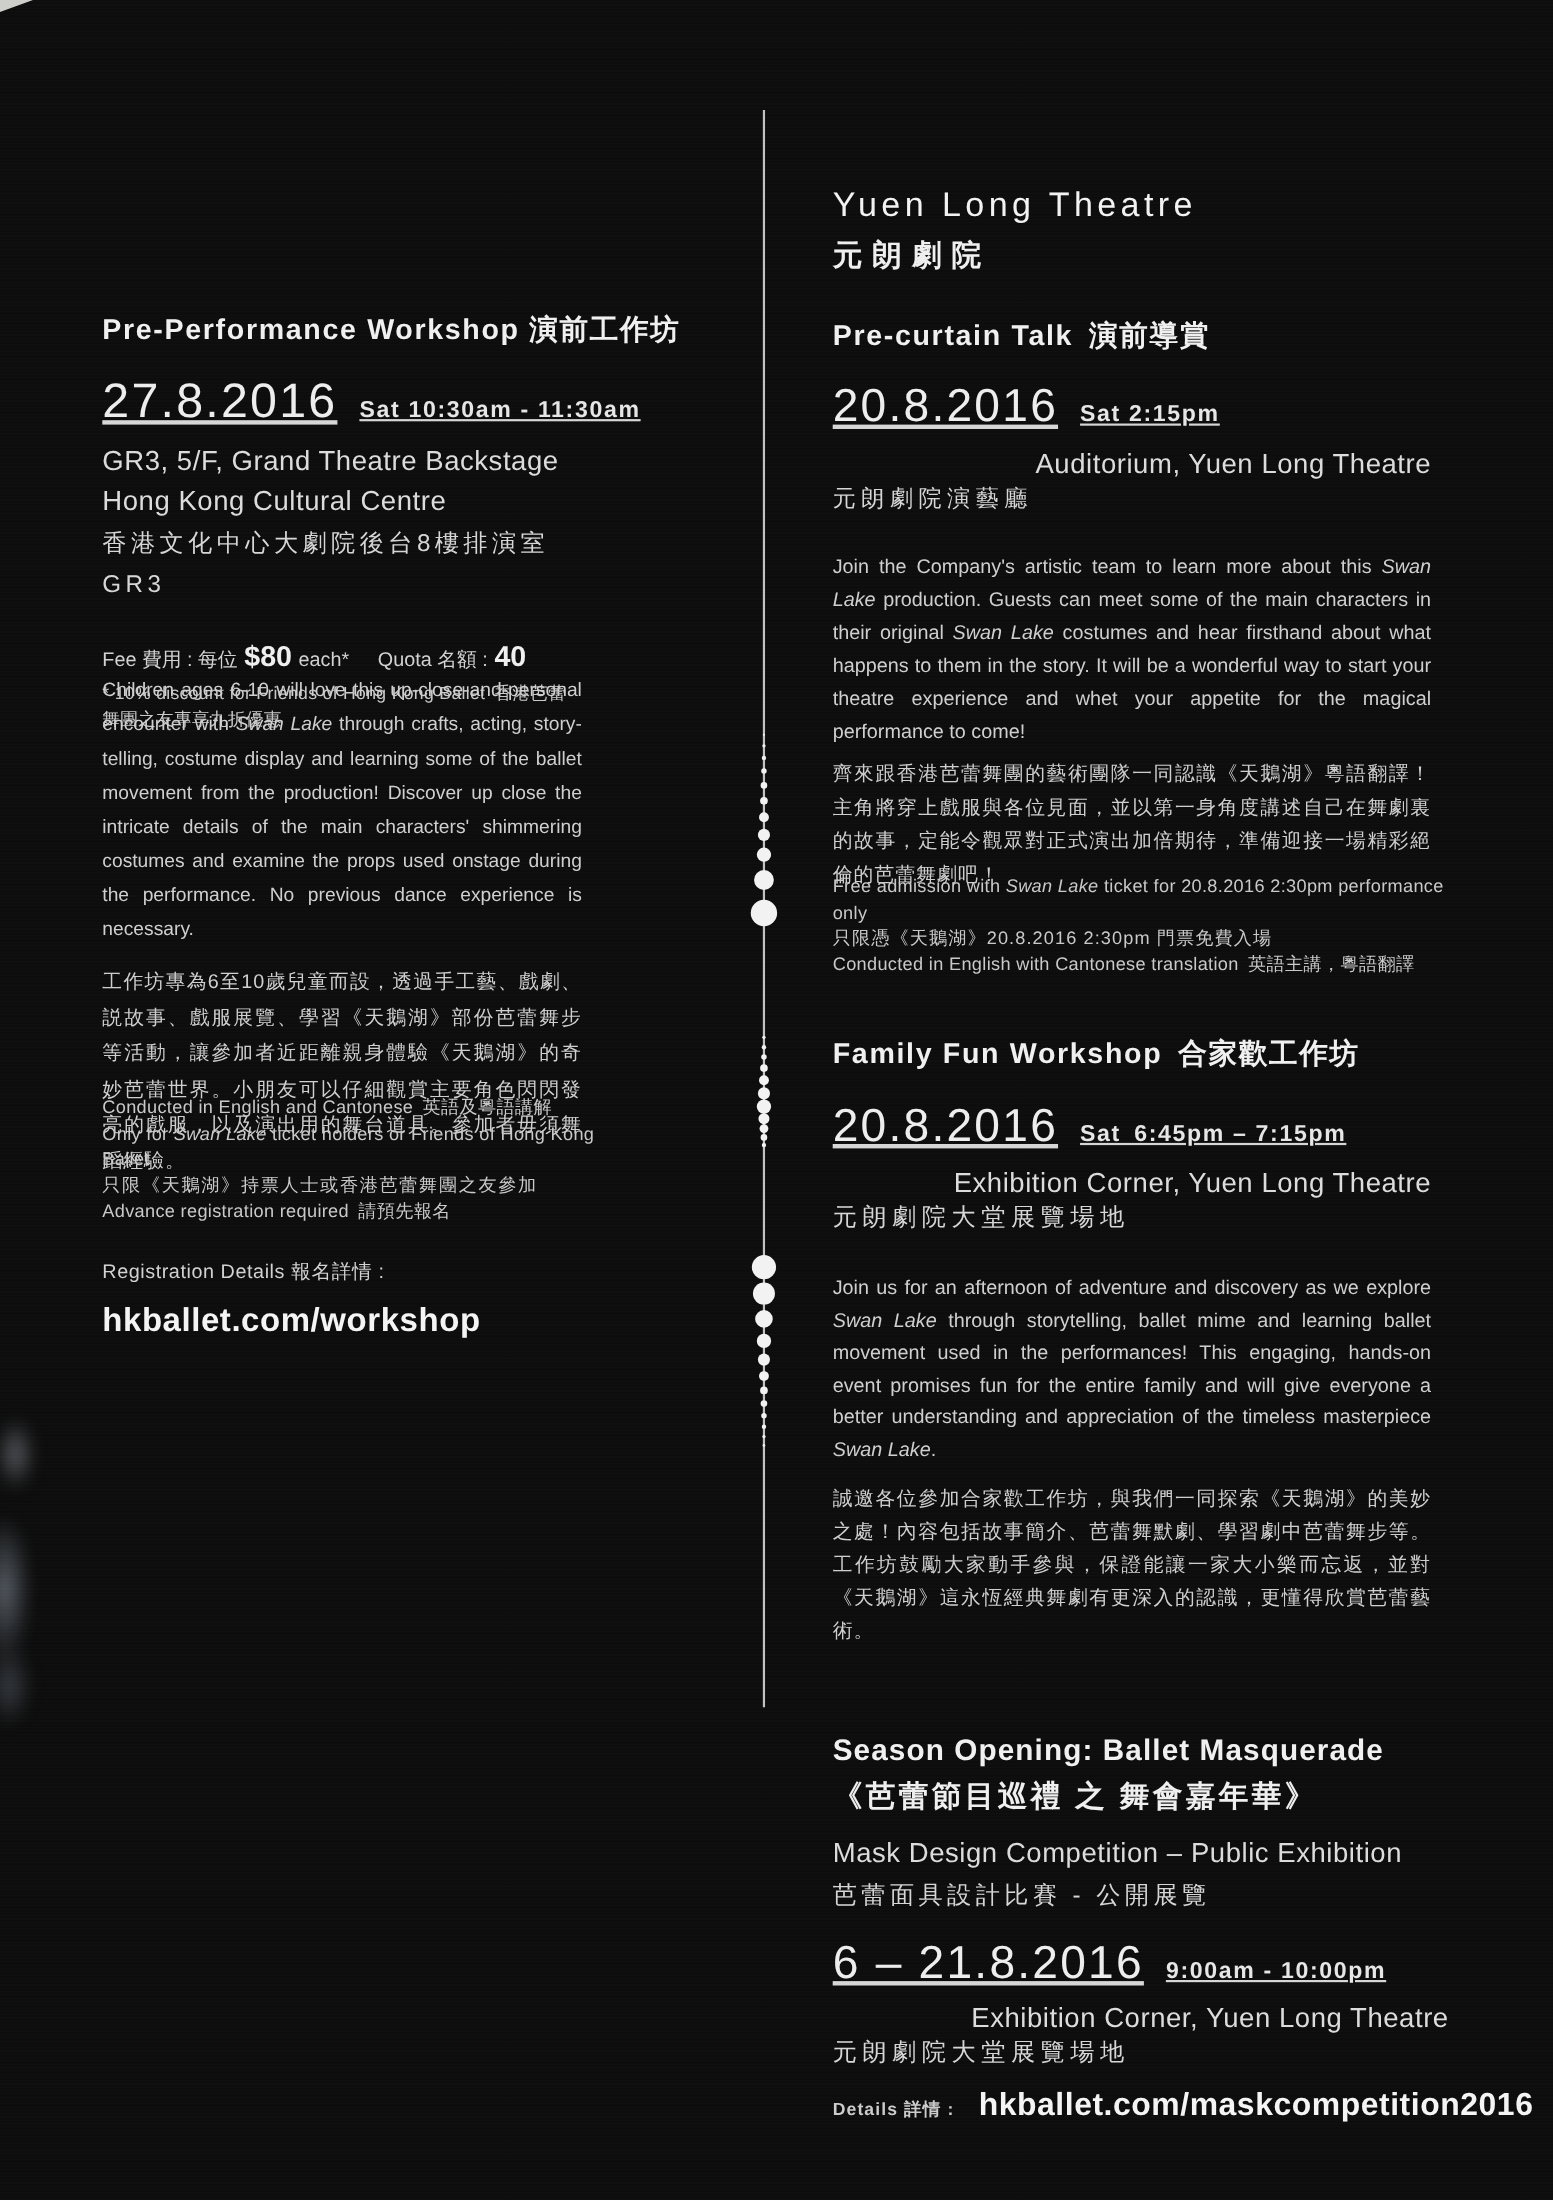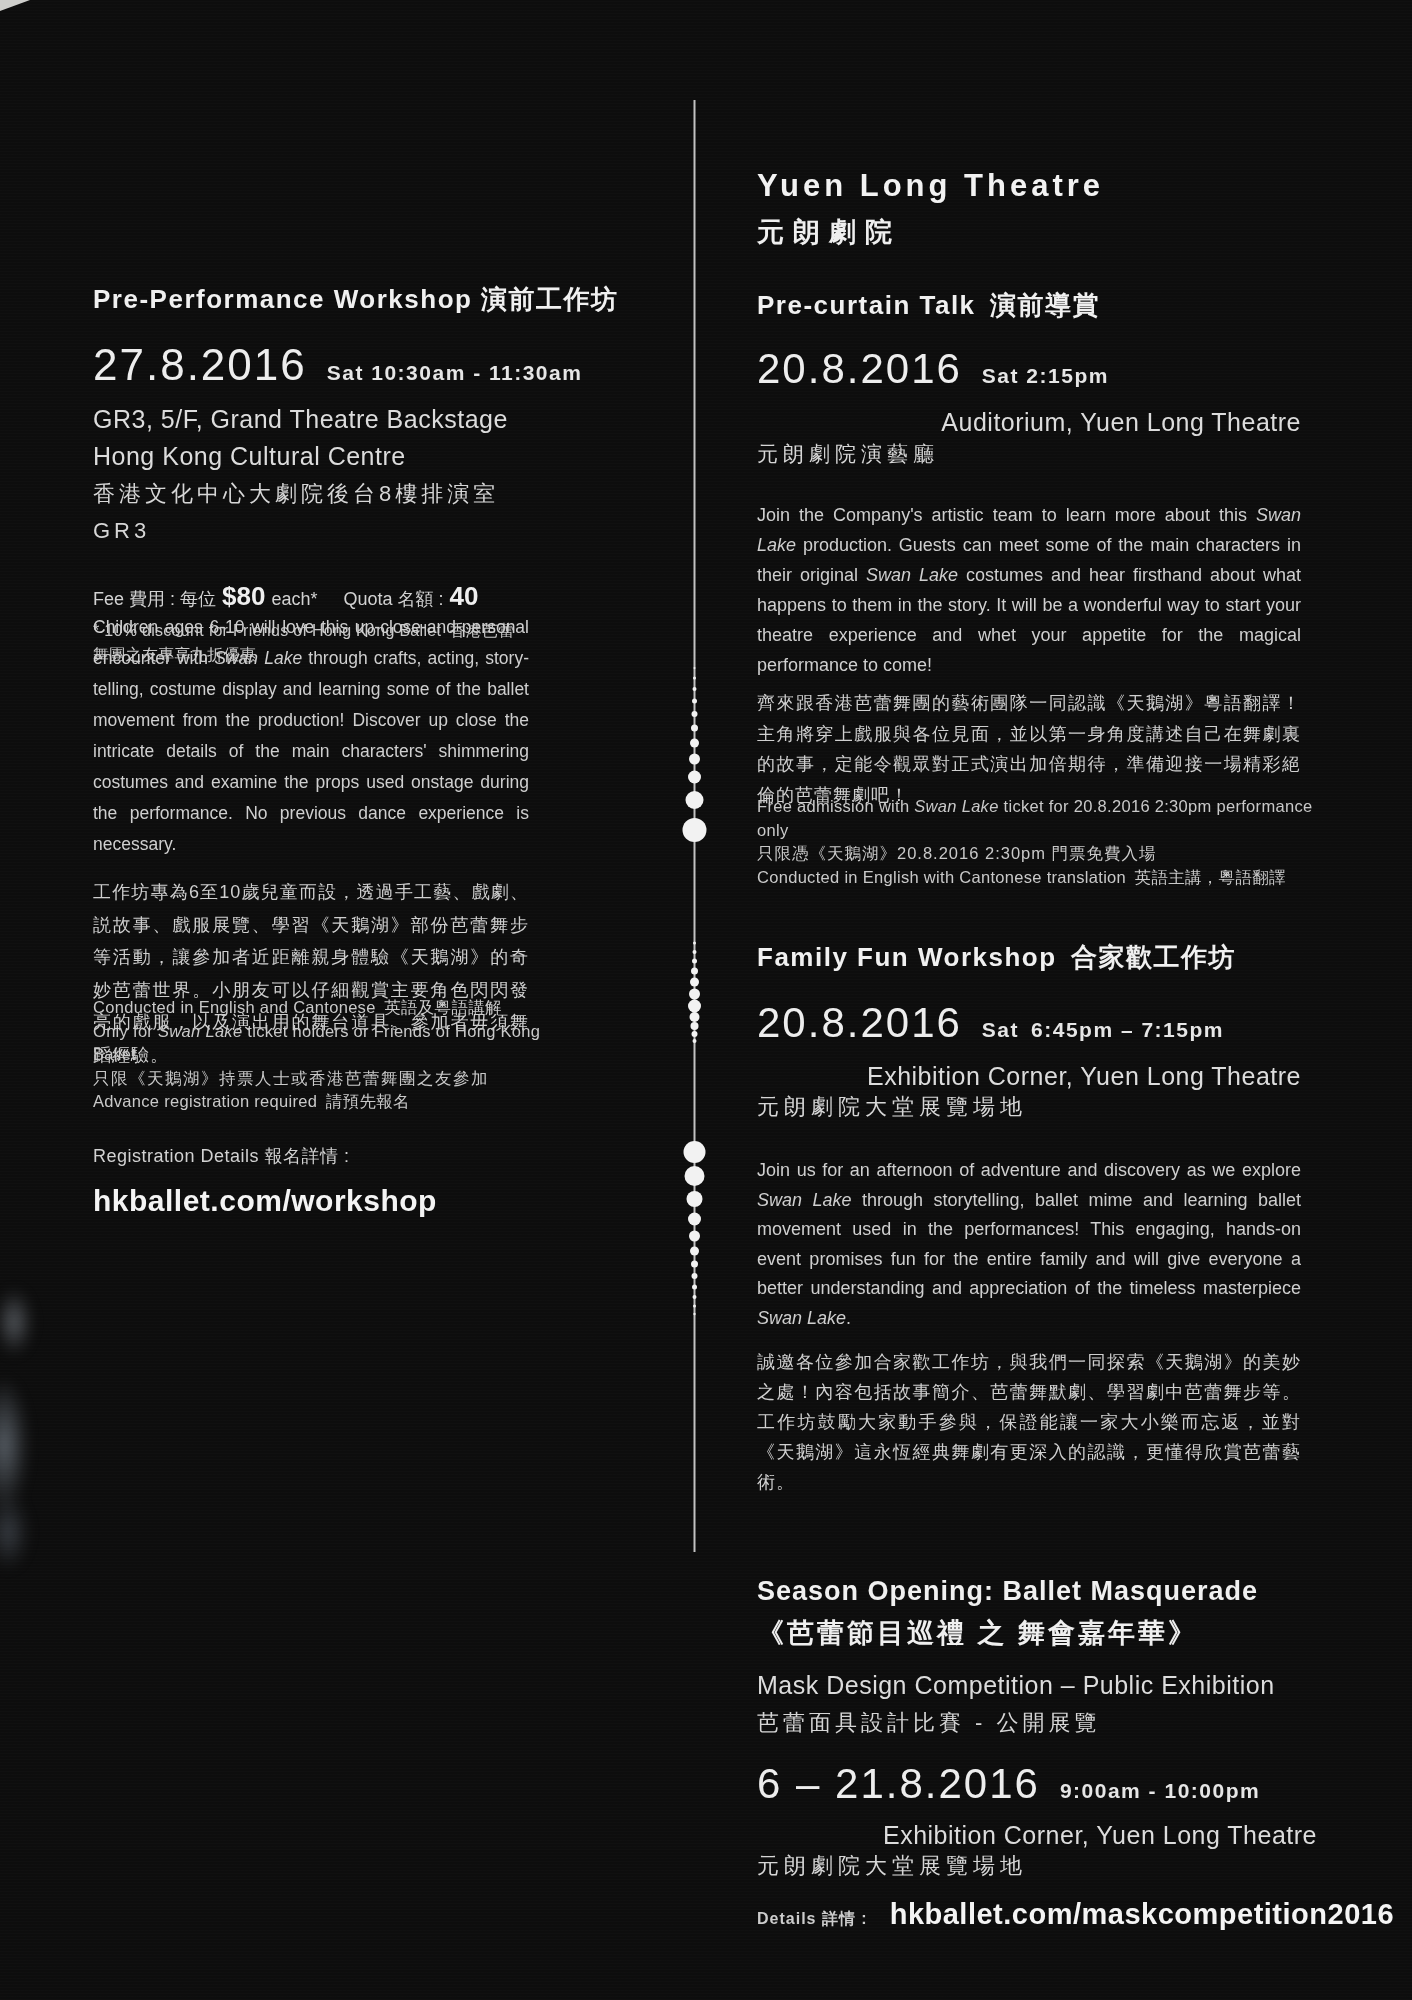--- a/index.html
+++ b/index.html
@@ -7,41 +7,41 @@
     position:relative; width:1412px; height:2000px;
     background:#0d0d0d;
     background-image:repeating-linear-gradient(0deg, rgba(255,255,255,0.012) 0 1px, transparent 1px 3px);
     overflow:hidden;
     font-family:"Liberation Sans","DejaVu Sans",sans-serif;
     color:#d6d6d6;
   }
   .abs { position:absolute; }
   
   .section-title { font-size:26px; font-weight:700; letter-spacing:1.5px; color:#f0f0f0; white-space:nowrap; }
-  .date-row { display:flex; align-items:baseline; }
+  .date-row { display:flex; align-items:baseline;text-decoration:underline; }
   .date-big { font-size:44px; font-weight:400; letter-spacing:2px; color:#ededed; line-height:44px; }
   .date-time { font-size:21px; font-weight:700; letter-spacing:1.5px; color:#e6e6e6; margin-left:20px; white-space:nowrap; }
   .venue-en { font-size:25px; line-height:37px; color:#dcdcdc; letter-spacing:0.5px; }
   .venue-en.tight { line-height:30px;text-align:right; }
   .venue-zh { font-size:22px; letter-spacing:4px; color:#d6d6d6; line-height:37px; }
   .venue-zh.tight { line-height:34px; }
   .para { text-align:justify; color:#cfcfcf; }
   .para i { font-style:italic; }
   .para-en-left { font-size:17.5px; line-height:31px; }
   .para-zh-left { font-size:18px; line-height:32.5px; letter-spacing:1px; }
   .para-en-right { font-size:18px; line-height:30px; }
   .para-zh-right { font-size:18px; line-height:30.5px; letter-spacing:1px; }
   .note { font-size:16.5px; line-height:23.5px; color:#c9c9c9; letter-spacing:0.3px; }
   .note i { font-style:italic; }
   .fee-row { display:flex; align-items:baseline; font-size:18px; color:#d2d2d2; }
   .fee-big { font-size:26px; font-weight:700; color:#efefef; margin:0 6px; }
   .fee-gap { margin-left:26px; }
   .reg-label { font-size:18px; color:#d2d2d2; letter-spacing:0.5px; }
   .url-big { font-size:30px; font-weight:700; letter-spacing:0.5px; color:#f4f4f4; white-space:nowrap; }
-  .theatre-title { font-size:31px; font-weight:700; letter-spacing:4px; color:#f2f2f2; white-space:nowrap; }
+  .theatre-title { font-size:31px; font-weight:400; letter-spacing:4px; color:#f2f2f2; white-space:nowrap; }
   .theatre-title-zh { font-size:27px; font-weight:700; letter-spacing:9px; color:#efefef; margin-top:10px; }
   .season-title { font-size:27px; font-weight:700; letter-spacing:1px; color:#f0f0f0; white-space:nowrap; }
   .season-title-zh { font-size:27px; font-weight:700; letter-spacing:3px; color:#efefef; margin-top:8px; white-space:nowrap; }
   .season-sub-en { font-size:25px; color:#dcdcdc; letter-spacing:0.5px; margin-top:20px; }
   .season-sub-zh { font-size:22px; color:#d6d6d6; letter-spacing:4px; margin-top:8px; }
   .details-row { display:flex; align-items:baseline; margin-top:16px; }
   .details-label { font-size:16px; font-weight:700; color:#cccccc; letter-spacing:1px; white-space:nowrap; }
   .details-url { font-size:29px; font-weight:700; letter-spacing:0.5px; color:#f4f4f4; margin-left:22px; white-space:nowrap; }
   
   .divider-svg { position:absolute; left:0; top:0; pointer-events:none; }

